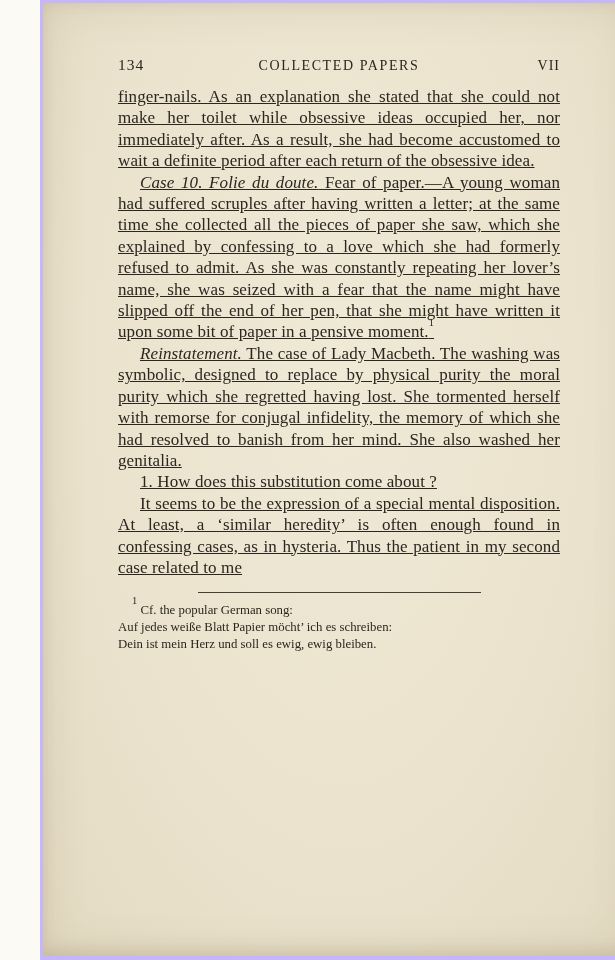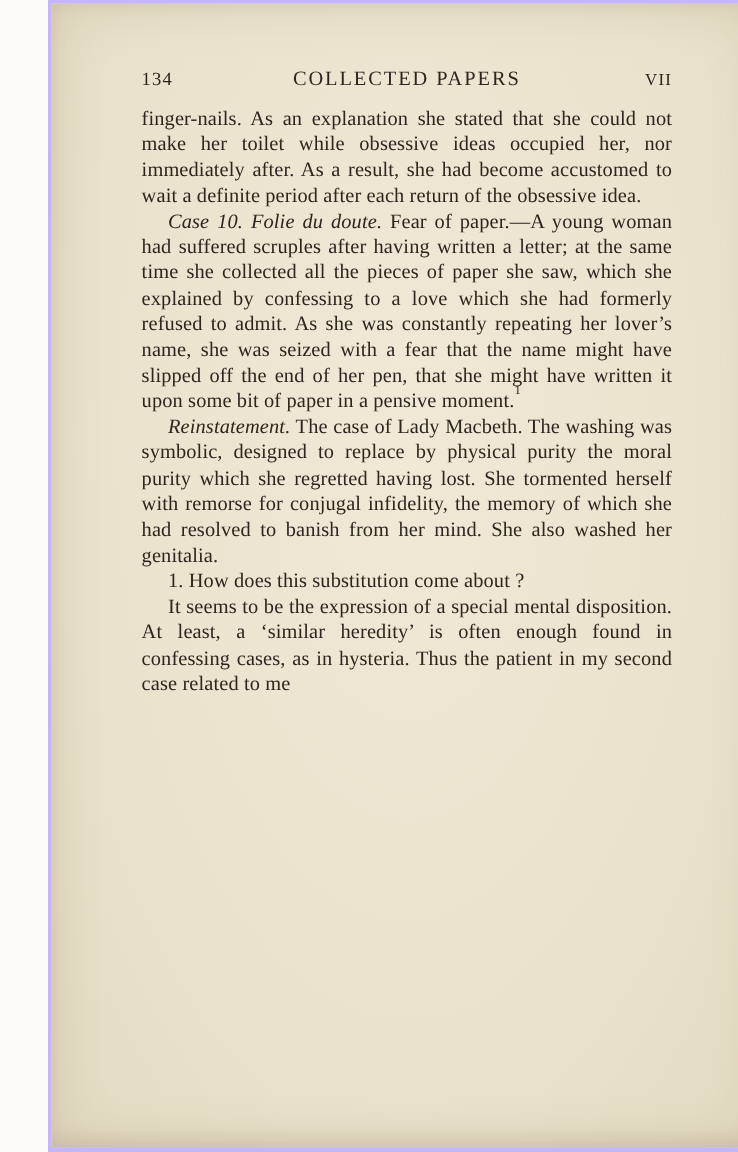--- a/index.html
+++ b/index.html
@@ -38,31 +38,32 @@
     grid-template-columns: 1fr auto 1fr;
     align-items: baseline;
   }
   .page-number {
     justify-self: start;
     font-size: 15.5px;
     letter-spacing: 1px;
   }
   .running-title {
     justify-self: center;
-    font-size: 17px;
+    font-size: 14px;
     letter-spacing: 1.6px;
     text-align: right;
   }
   .chapter-numeral {
     justify-self: end;
     font-size: 14px;
     letter-spacing: 1px;
   }
   .body-text {
     margin-top: 12px;
+    text-decoration: underline;
   }
   .body-text p {
     margin: 0;
     font-size: 17px;
     line-height: 21.4px;
     text-align: justify;
     text-indent: 22px;
     letter-spacing: 0.1px;
   }
   .body-text p.no-indent {
@@ -117,16 +118,22 @@
 
 
         <p><i>Reinstatement.</i><span> The case of Lady Macbeth. The washing was symbolic, designed to replace by physical purity the moral purity which she regretted having lost. She tormented herself with remorse for conjugal infidelity, the memory of which she had resolved to banish from her mind. She also washed her genitalia.</span></p>
 
 
         <p><span>1. How does this substitution come about ?</span></p>
 
         <p><span>It seems to be the expression of a special mental disposition. At least, a ‘similar heredity’ is often enough found in confessing cases, as in hysteria. Thus the patient in my second case related to me</span></p>
       </div>
 
+      <div class="footnote">
+        <hr class="footnote-rule">
+        <p class="fn-first"><sup class="fn-mark">1</sup><span> Cf. the popular German song:</span></p>
+        <p><span>Auf jedes weiße Blatt Papier möcht’ ich es schreiben:</span></p>
+        <p><span>Dein ist mein Herz und soll es ewig, ewig bleiben.</span></p>
+      </div>
 
     </div>
   </div>
 </div>
 
 </body></html>

